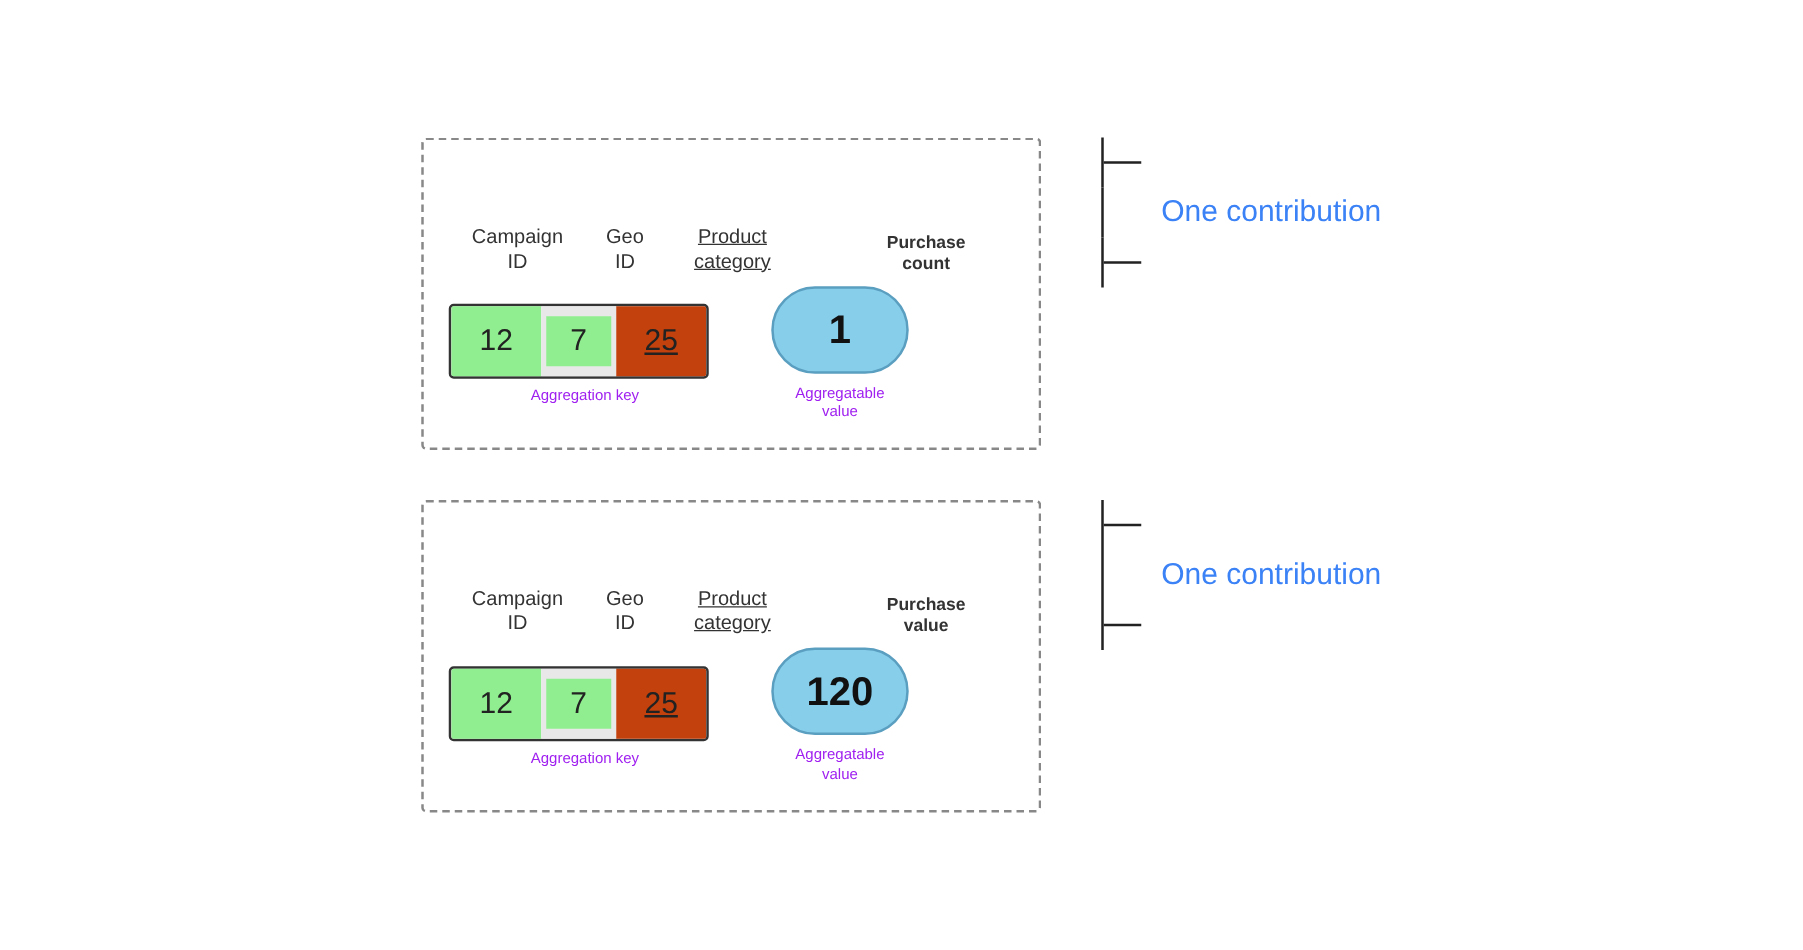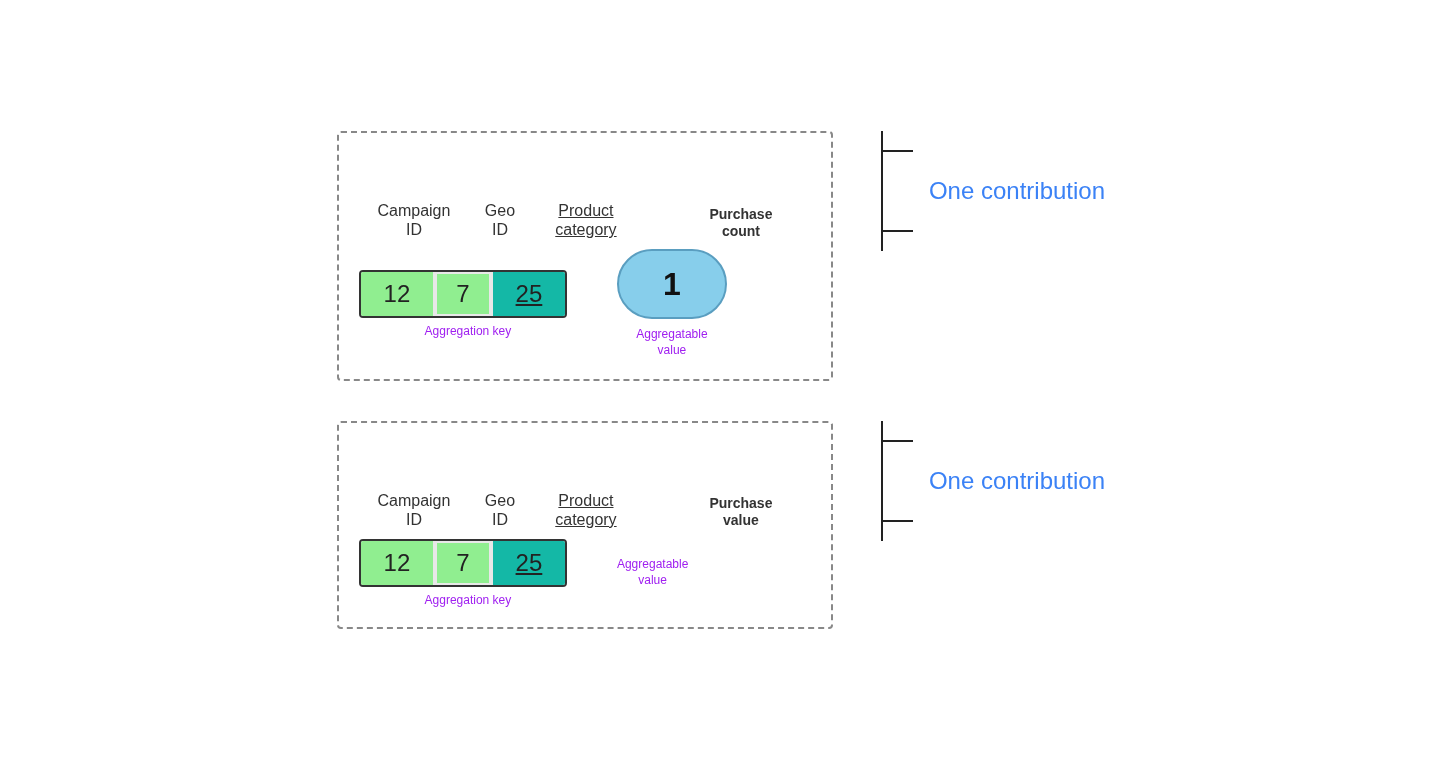--- a/index.html
+++ b/index.html
@@ -45,41 +45,41 @@
     .col-header.purchase-bold {
       font-weight: bold;
       font-size: 14px;
     }
     .inner-box {
       border: 2px solid #333;
       border-radius: 4px;
       display: flex;
       align-items: center;
       overflow: hidden;
-      height: 48px;
+      height: 60px;
     }
     .cell {
       display: flex;
       align-items: center;
       justify-content: center;
       font-size: 24px;
       font-weight: normal;
       color: #222;
       height: 60px;
     }
     .cell-green {
       background: #90ee90;
       width: 72px;
     }
     .cell-white {
       background: #e8e8e8;
       width: 60px;
     }
     .cell-tan {
-      background: #14b8a6;
+      background: #c2410c;
       width: 72px;
     }
     .cell-tan a, .cell-tan span {
       text-decoration: underline;
       color: #222;
     }
     .aggregation-key-label {
       color: #a020f0;
       font-size: 12px;
       margin-top: 6px;
@@ -192,20 +192,21 @@
               <div style="background:#90ee90; width:52px; height:40px; display:flex; align-items:center; justify-content:center; font-size:24px;">7</div>
             </div>
             <div class="cell cell-tan">
               <span style="text-decoration:underline; font-size:24px;">25</span>
             </div>
           </div>
           <div class="aggregation-key-label">Aggregation key</div>
         </div>
 
         <div class="value-area" style="margin-left:50px;">
+          <div class="oval-value">120</div>
           <div class="aggregatable-label">Aggregatable<br>value</div>
         </div>
       </div>
     </div>
 
     <div style="display:flex; align-items:center; gap:16px;">
       <div style="display:flex; flex-direction:column; justify-content:center;">
         <div style="display:flex; align-items:center;">
           <div style="width:2px; height:40px; background:#222;"></div>
           <div style="width:30px; height:2px; background:#222;"></div>

